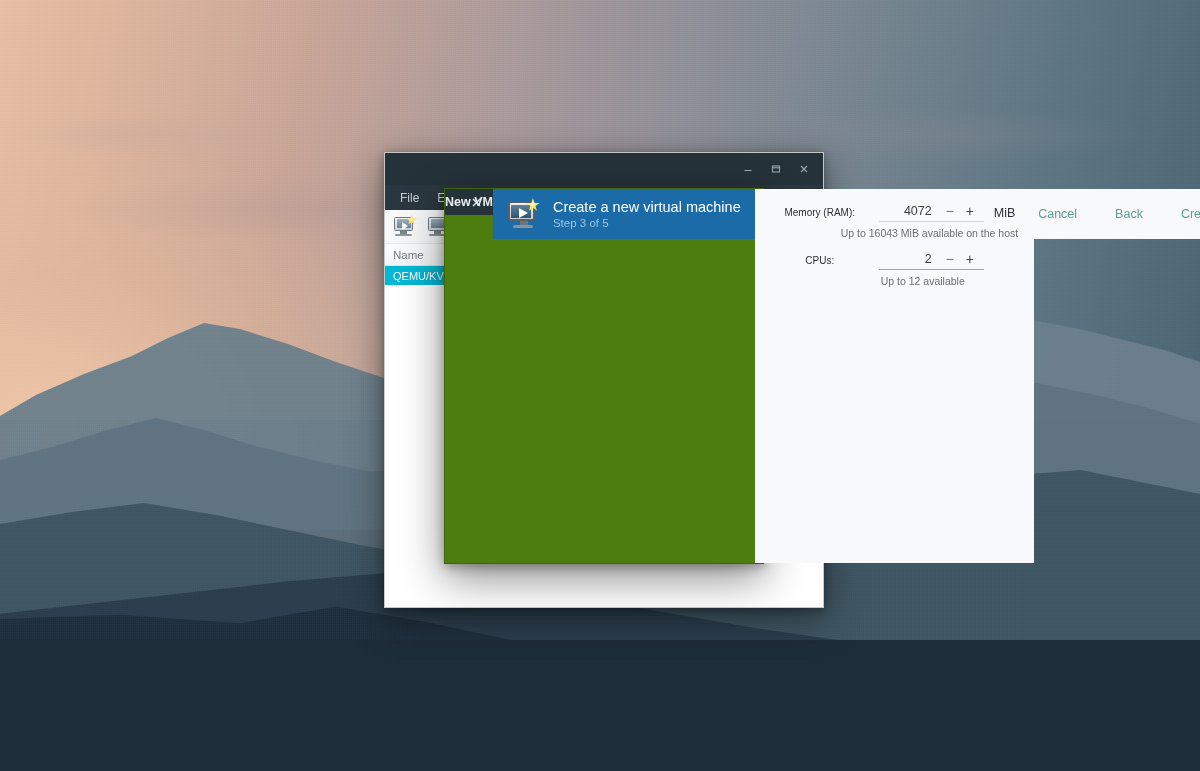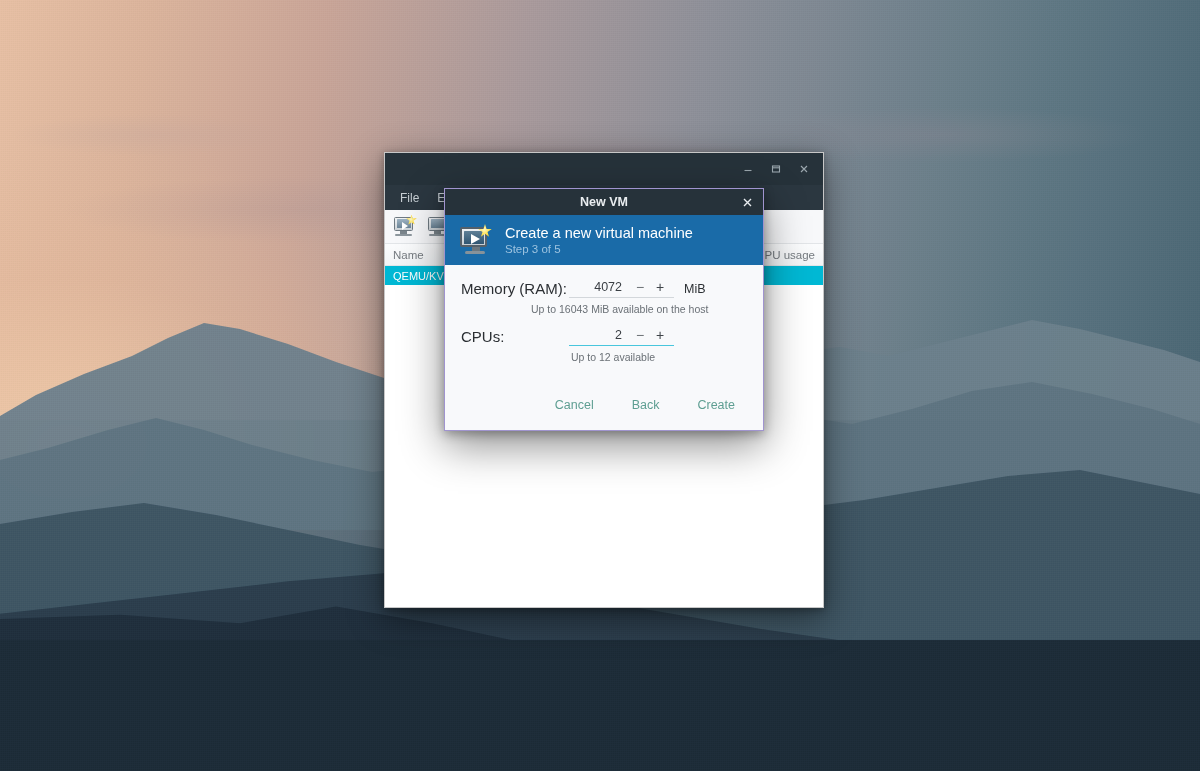--- a/index.html
+++ b/index.html
@@ -151,24 +151,24 @@
   .col-usage { flex:1; text-align:right; }
   .list-row {
     height:19px; display:flex; align-items:center; font-size:11px;
     background:#00b8d4; color:#ffffff;
   }
   .list-row .col { padding:0 8px; white-space:nowrap; overflow:hidden; }
   .list-body { flex:1 1 auto; background:#ffffff; }
 
   
   #newvm-dialog {
-    position:absolute; left:444px; top:188px; width:320px; height:243px;
-    background:#c4b5fd;
+    position:absolute; left:444px; top:188px; width:320px; height:376px;
+    background:#4d7c0f;
     box-shadow:0 14px 40px rgba(0,0,0,.45), 0 3px 10px rgba(0,0,0,.30);
-    display:flex; flex-direction:column;
+    display:flex; flex-direction:row;
     border:1px solid rgba(0,0,0,.18);
   }
   .dlg-titlebar {
     height:26px; background:#26323a; display:flex; align-items:center; position:relative; flex:0 0 auto;
   }
   .dlg-titlebar .d-title {
     flex:1; text-align:center; color:#e9edf0; font-size:12.5px; font-weight:bold; user-select:none;
   }
   .dlg-close {
     position:absolute; right:6px; top:3px; width:20px; height:20px;
@@ -194,22 +194,22 @@
   .banner-text { display:flex; flex-direction:column; justify-content:center; line-height:1.25; }
   .banner-title { color:#ffffff; font-size:14.5px; }
   .banner-sub { color:#9dc3e0; font-size:11.5px; }
   .dlg-body {
     flex:1 1 auto; padding:14px 16px 0 16px; background:#f8f9fb;
     display:flex; flex-direction:column; min-height:0;
   }
   .section-label { font-size:12.5px; color:#2b2f33; margin-bottom:14px; }
   .field-row { display:flex; align-items:center; margin-bottom:2px; }
   .field-label {
-    width:108px; text-align:left; padding-right:10px;
-    font-size:15px; color:#2b2f33; white-space:nowrap;
+    width:108px; text-align:center; padding-right:10px;
+    font-size:10px; color:#2b2f33; white-space:nowrap;
   }
   .spinner {
     width:105px; display:flex; align-items:center; justify-content:space-between;
     padding:1px 4px 3px 4px;
     border-bottom:1px solid #d3d7db;
   }
   .spinner.focused { border-bottom:1.5px solid #49c6dd; }
   .spin-value {
     flex:1; text-align:right; padding-right:8px; font-size:12.5px; color:#3a3f44;
     background:transparent; border:none; outline:none; font-family:inherit;

